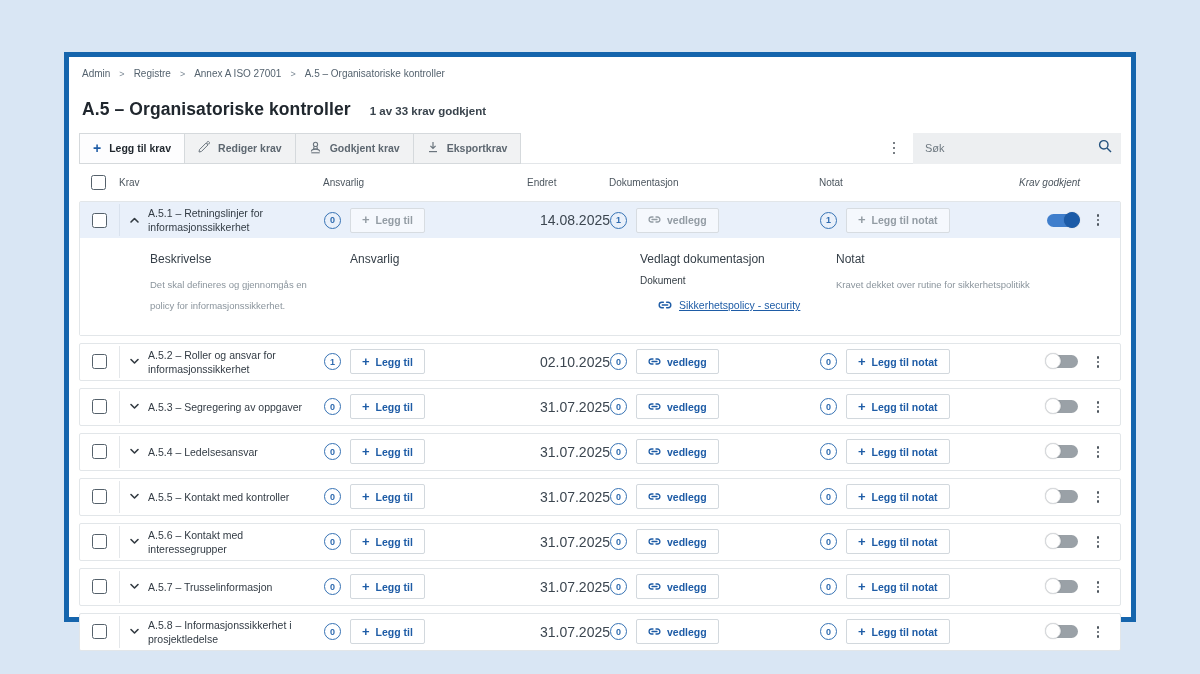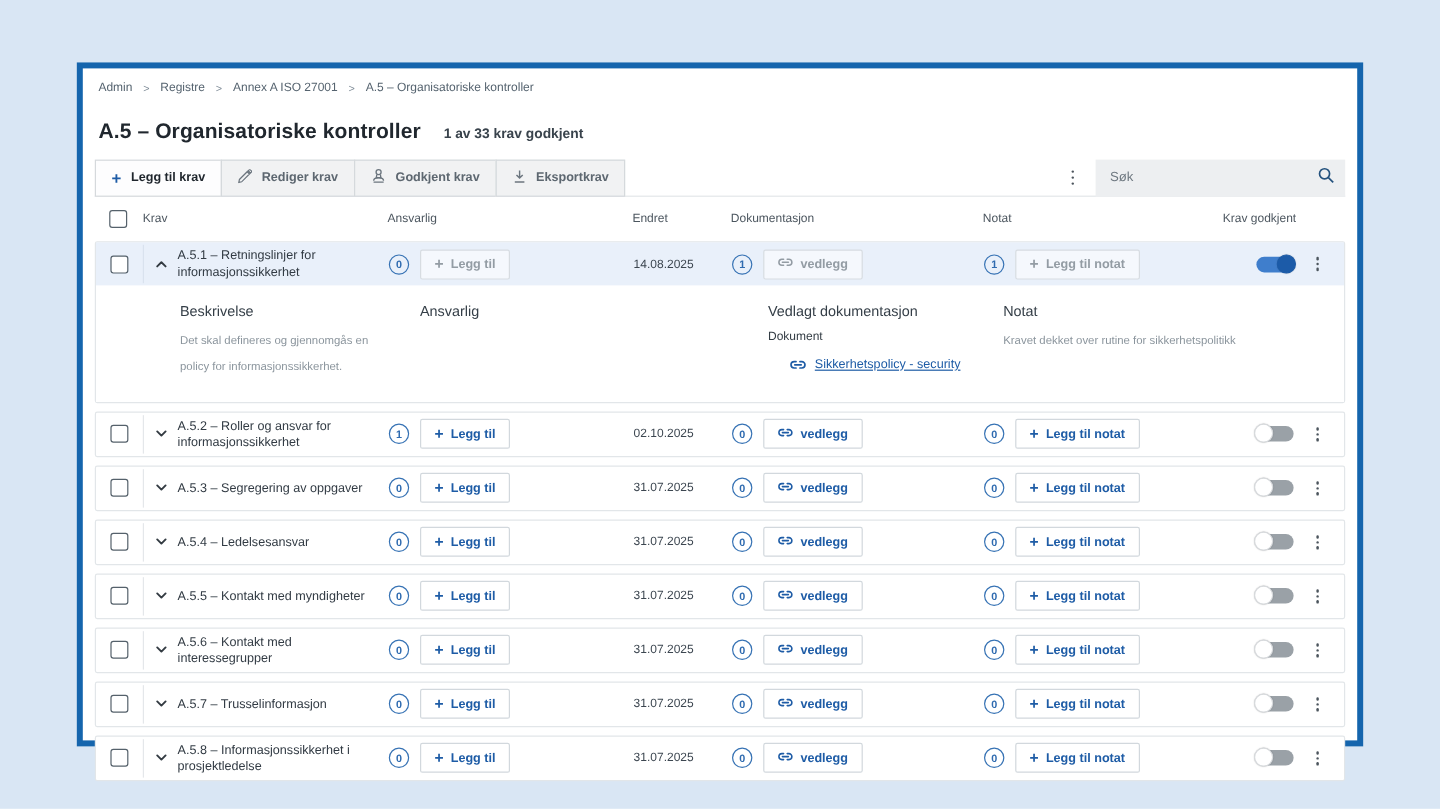--- a/index.html
+++ b/index.html
@@ -40,21 +40,21 @@
   .kebab i { width:2.5px; height:2.5px; border-radius:50%; background:#4c555d; display:block; }
   .search-box { width:208px; height:31px; background:#edeff1; display:flex; align-items:center;
     padding:0 9px 0 12px; margin-left:8px; cursor:text; }
   .search-box .ph { flex:1; font-size:11px; color:#6e7880; }
   
   .grid { display:grid; grid-template-columns:40px 28px 176px 204px 82px 210px 226px 1fr 40px;
     align-items:center; }
   .thead { height:37px; padding-right:2px; }
   .thead .hlabel { font-size:10px; color:#4c565f; }
   .h-krav { grid-column:2 / span 2; }
-  .h-godkjent { grid-column:8 / span 2; white-space:nowrap; transform:translateX(-26px); }
+  .h-godkjent { grid-column:8 / span 2; white-space:nowrap; transform:translateX(-26px);font-style:italic; }
   .checkbox { width:15px; height:15px; border:1.5px solid #55616b; border-radius:2.5px;
     background:#fff; cursor:pointer; margin-left:12px; }
   
   .rows {}
   .rowcard { background:#fff; border:1px solid #e2e6e9; border-radius:2px; margin-bottom:7px; }
   .rowcard.expanded { margin-bottom:7px; }
   .rowmain { min-height:36px; padding:2px 2px 2px 0; }
   .rowcard.expanded .rowmain { background:#e9f0fa; }
   .cell-select { display:flex; align-items:center; height:100%; border-right:1px solid #e4e7ea;
     align-self:stretch; }
@@ -66,21 +66,21 @@
   .count-badge { width:17px; height:17px; border-radius:50%; border:1px solid #3672b4;
     color:#2f6bb0; font-size:9px; font-weight:600; display:inline-flex; align-items:center;
     justify-content:center; flex:0 0 auto; background:transparent; }
   .pillbtn { height:25px; display:inline-flex; align-items:center; gap:6px; padding:0 11px;
     border:1px solid #d2d8dd; border-radius:2px; background:#fff; color:#1f5fa8;
     color:#1e5ca6; font-size:10.5px; font-weight:700; cursor:pointer; white-space:nowrap; }
   .pillbtn .plus { font-size:13px; font-weight:600; line-height:1; margin-top:-1px; }
   .rowcard.expanded .pillbtn.muted { background:rgba(255,255,255,.55); border-color:#d7dce1;
     color:#939ca4; }
   .rowcard.expanded .muted .plus { color:#939ca4; }
-  .cell-endret { font-size:10px; color:#3c4650; }
+  .cell-endret { font-size:14px; color:#3c4650;text-align:right; }
   .cell-toggle { display:flex; justify-content:center; }
   .toggle { width:31px; height:13px; border-radius:7px; background:#9aa1a7; position:relative;
     cursor:pointer; }
   .toggle .knob { width:16px; height:16px; border-radius:50%; background:#fff;
     border:1px solid #d7dadd; position:absolute; top:-2px; left:-2px;
     box-shadow:0 0 1px rgba(0,0,0,.25); }
   .toggle.on { background:#3f7ecc; }
   .toggle.on .knob { left:auto; right:-2px; background:#1c5ba8; border-color:#1c5ba8; }
   .cell-menu { display:flex; justify-content:center; }
   .rowkebab { display:inline-flex; flex-direction:column; gap:2px; padding:4px; cursor:pointer; }
@@ -415,21 +415,21 @@
       <div class="rowcard">
     <div class="grid rowmain">
       <div class="cell-select">
         <div class="checkbox"></div>
       </div>
       <div class="cell-expand">
         <svg class="chev" viewBox="0 0 11 11">
               <path class="chev-path" d="M2 3.5 L5.5 7 L9 3.5" fill="none" stroke="#333b42" stroke-width="1.6" stroke-linecap="round" stroke-linejoin="round"></path>
             </svg>
       </div>
-      <div class="row-title">A.5.5 – Kontakt med myndigheter</div>
+      <div class="row-title">A.5.5 – Kontakt med kontroller</div>
       <div class="cell-ansvarlig">
         <span class="count-badge">0</span>
         <button class="pillbtn btn-legg">
           <span class="plus">+</span>
           <span class="lbl-legg">Legg til</span>
         </button>
       </div>
       <div class="cell-endret">31.07.2025</div>
       <div class="cell-dok">
         <span class="count-badge">0</span>

